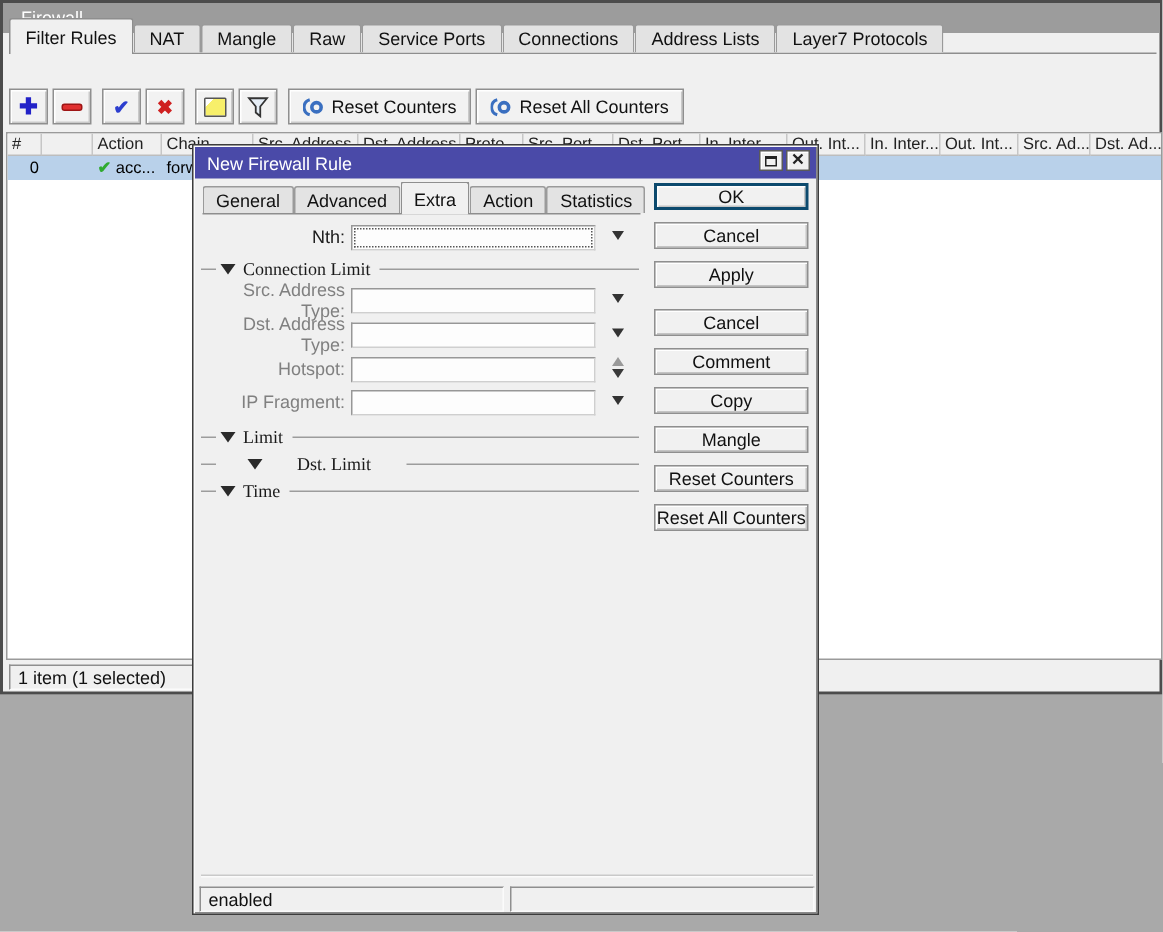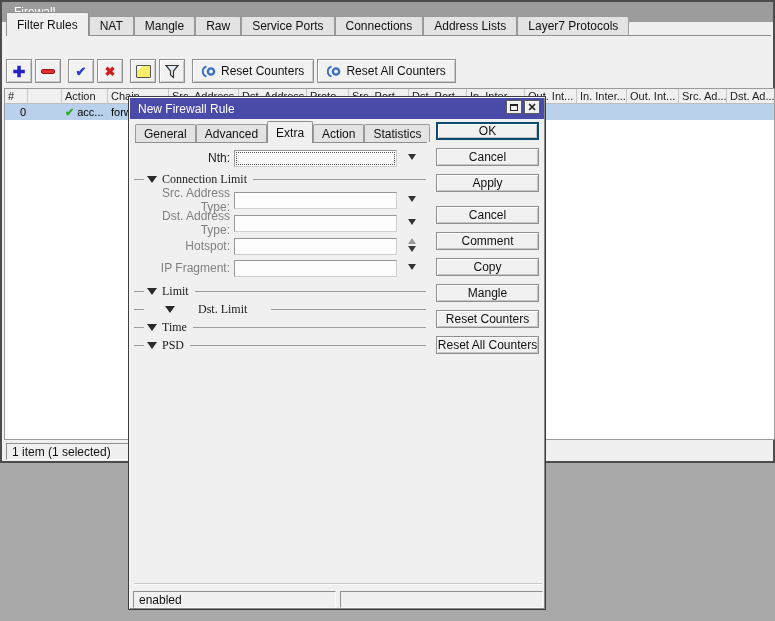--- a/index.html
+++ b/index.html
@@ -268,26 +268,20 @@
       <span class="sec-tri"></span>
       <span class="sec-label">Dst. Limit</span>
       <span class="sec-line"></span>
     </div>
     <div class="section" style="top:223px;">
       <span class="sec-dash"></span>
       <span class="sec-tri"></span>
       <span class="sec-label">Time</span>
       <span class="sec-line"></span>
     </div>
-    <div class="section" style="top:241px;">
-      <span class="sec-dash"></span>
-      <span class="sec-tri"></span>
-      <span class="sec-label">PSD</span>
-      <span class="sec-line"></span>
-    </div>
 
     <div class="dlg-btn default" style="top:25px;">OK</div>
     <div class="dlg-btn" style="top:51px;">Cancel</div>
     <div class="dlg-btn" style="top:77px;">Apply</div>
     <div class="dlg-btn" style="top:109px;">Cancel</div>
     <div class="dlg-btn" style="top:135px;">Comment</div>
     <div class="dlg-btn" style="top:161px;">Copy</div>
     <div class="dlg-btn" style="top:187px;">Mangle</div>
     <div class="dlg-btn" style="top:213px;">Reset Counters</div>
     <div class="dlg-btn" style="top:239px;">Reset All Counters</div>

